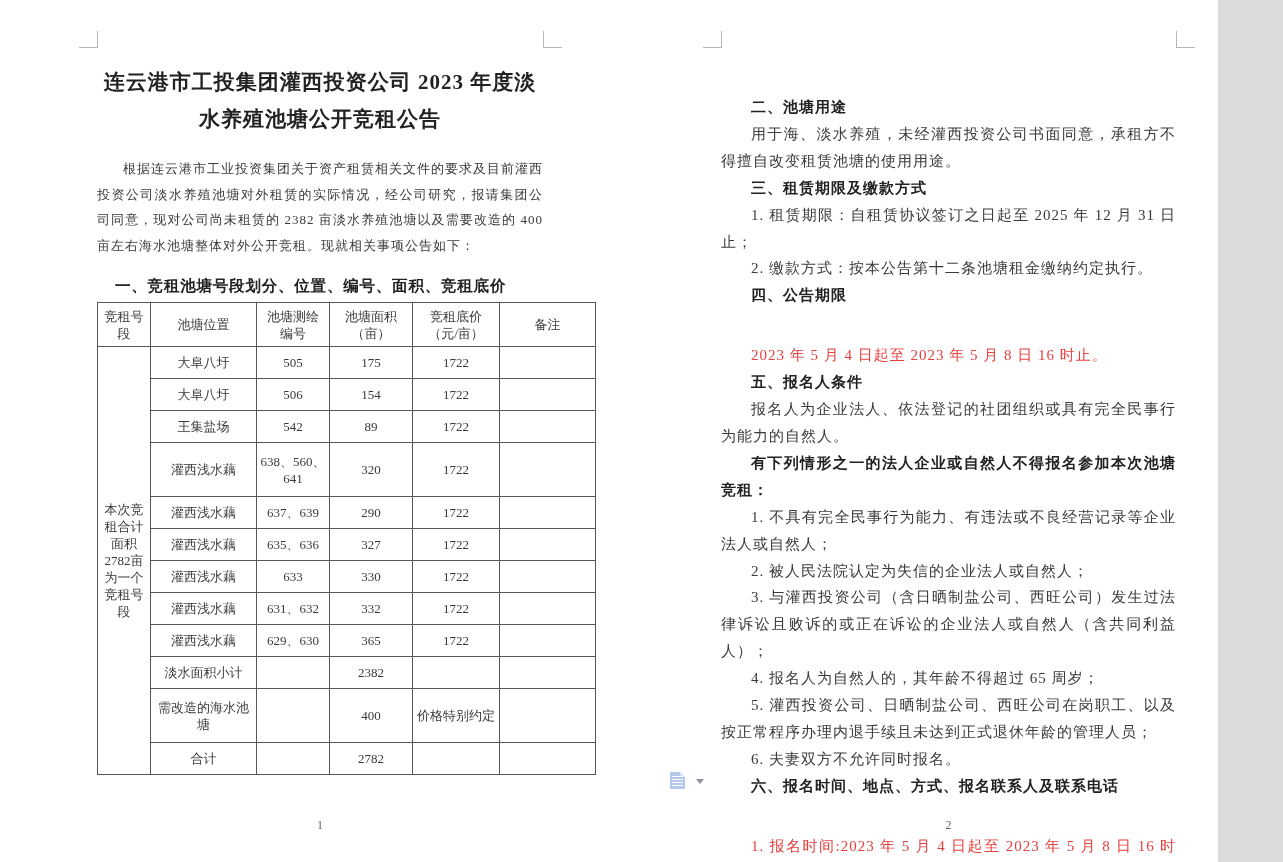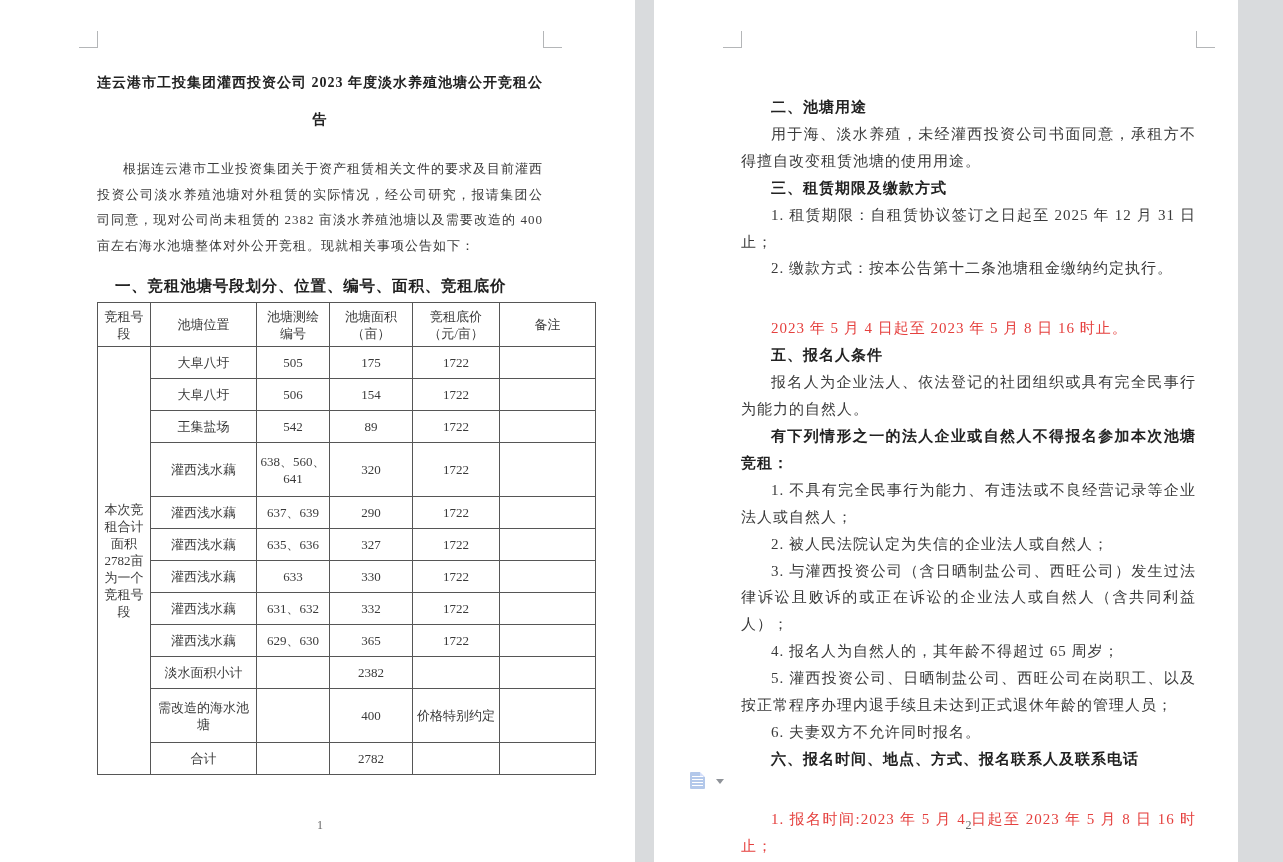--- a/index.html
+++ b/index.html
@@ -8,30 +8,30 @@
   }
   html,body{margin:0;padding:0;}
   body{
     width:1283px;height:862px;position:relative;overflow:hidden;
     background:var(--page_gap);
     font-family:"Liberation Serif","DejaVu Serif",serif;
     color:var(--text);
   }
   .page{position:absolute;top:0;height:862px;background:#ffffff;}
   #page1{left:0;width:635px;}
-  #page2{left:654px;width:584px;}
+  #page2{left:634px;width:584px;}
 
   
   .corner{position:absolute;width:18px;height:16px;top:31px;}
   .corner.tl{border-right:1px solid var(--mark);border-bottom:1px solid var(--mark);}
   .corner.tr{border-left:1px solid var(--mark);border-bottom:1px solid var(--mark);}
 
   .doc-title{
     position:absolute;left:97px;top:64px;width:446px;
-    font-size:14px;font-weight:bold;line-height:37px;text-align:center;
+    font-size:21px;font-weight:bold;line-height:37px;text-align:center;
     color:var(--heading);letter-spacing:1px;
   }
   .intro{
     position:absolute;left:97px;top:156px;width:446px;
     font-size:13px;line-height:25.6px;letter-spacing:1px;
     text-align:justify;text-indent:2em;
   }
   .sec1{
     position:absolute;left:84px;top:276px;width:446px;
     font-size:15.5px;font-weight:bold;letter-spacing:0.8px;
@@ -206,20 +206,21 @@
 <div class="page" id="page2">
   <div class="corner tl" style="left:69px"></div>
   <div class="corner tr" style="left:542px"></div>
 
   <div class="p2-body">
     <p class="b">二、池塘用途</p>
     <p>用于海、淡水养殖，未经灌西投资公司书面同意，承租方不得擅自改变租赁池塘的使用用途。</p>
     <p class="b">三、租赁期限及缴款方式</p>
     <p>1. 租赁期限：自租赁协议签订之日起至 2025 年 12 月 31 日止；</p>
     <p>2. 缴款方式：按本公告第十二条池塘租金缴纳约定执行。</p>
+    <p class="b">四、公告期限</p>
     <p class="r">2023 年 5 月 4 日起至 2023 年 5 月 8 日 16 时止。</p>
     <p class="b">五、报名人条件</p>
     <p>报名人为企业法人、依法登记的社团组织或具有完全民事行为能力的自然人。</p>
     <p class="b">有下列情形之一的法人企业或自然人不得报名参加本次池塘竞租：</p>
     <p>1. 不具有完全民事行为能力、有违法或不良经营记录等企业法人或自然人；</p>
     <p>2. 被人民法院认定为失信的企业法人或自然人；</p>
     <p>3. 与灌西投资公司（含日晒制盐公司、西旺公司）发生过法律诉讼且败诉的或正在诉讼的企业法人或自然人（含共同利益人）；</p>
     <p>4. 报名人为自然人的，其年龄不得超过 65 周岁；</p>
     <p>5. 灌西投资公司、日晒制盐公司、西旺公司在岗职工、以及按正常程序办理内退手续且未达到正式退休年龄的管理人员；</p>
     <p>6. 夫妻双方不允许同时报名。</p>

